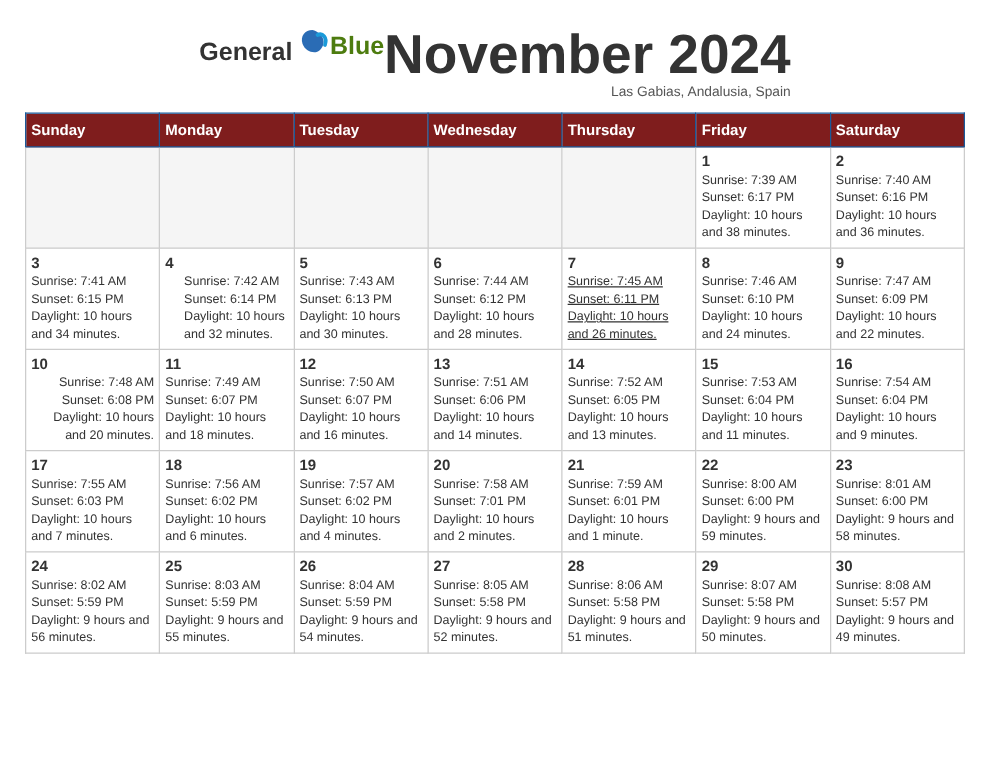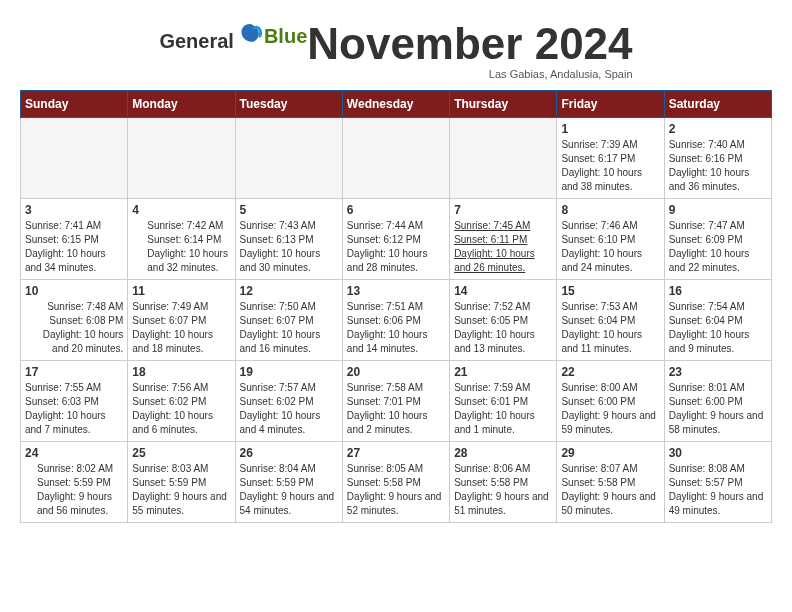--- a/index.html
+++ b/index.html
@@ -266,21 +266,21 @@
         <td>
           <span class="day-num">23</span>
           <div class="day-info" style="white-space: pre-line;">Sunrise: 8:01 AM
 Sunset: 6:00 PM
 Daylight: 9 hours and 58 minutes.</div>
         </td>
       </tr>
       <tr>
         <td>
           <span class="day-num">24</span>
-          <div class="day-info" style="white-space: pre-line; margin-left: 12px;">Sunrise: 8:02 AM
+          <div class="day-info" style="white-space: pre-line;">Sunrise: 8:02 AM
 Sunset: 5:59 PM
 Daylight: 9 hours and 56 minutes.</div>
         </td>
         <td>
           <span class="day-num">25</span>
           <div class="day-info" style="white-space: pre-line;">Sunrise: 8:03 AM
 Sunset: 5:59 PM
 Daylight: 9 hours and 55 minutes.</div>
         </td>
         <td>

